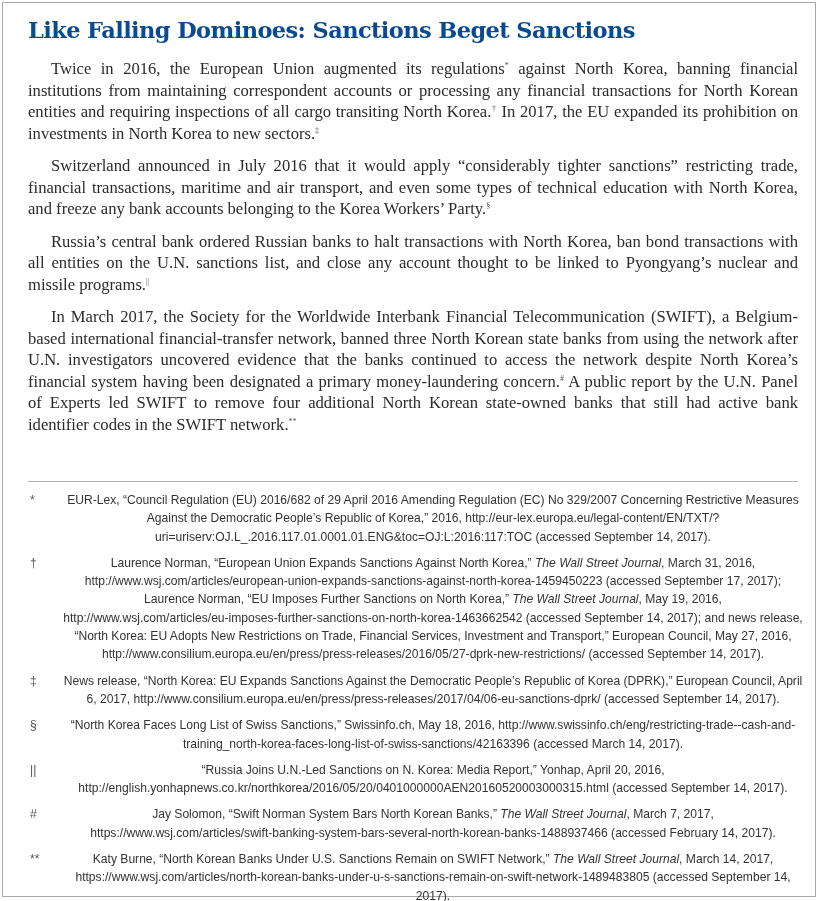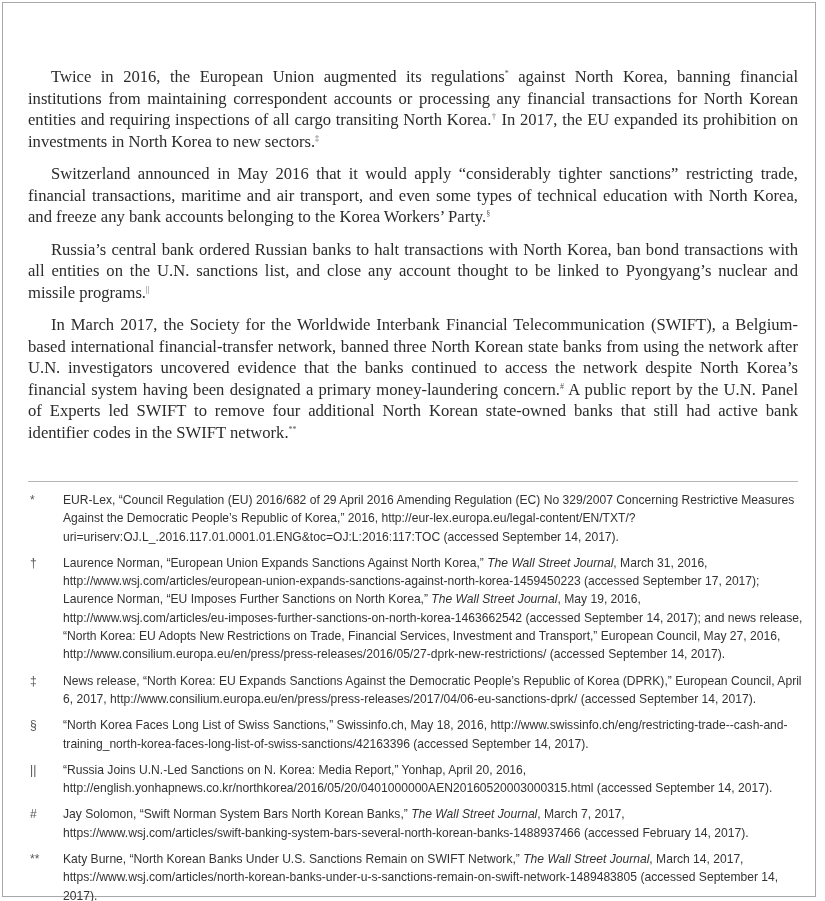--- a/index.html
+++ b/index.html
@@ -25,31 +25,32 @@
     position: absolute; left: 25px; top: 478px; width: 770px; height: 0;
     border-top: 1px solid #b5b5b5;
   }
   .notes {
     position: absolute; left: 25px; top: 488px; width: 775px;
     font-family: "Liberation Sans", sans-serif; font-size: 12.1px;
     line-height: 18.3px; color: #333;
   }
   .note { display: flex; margin-bottom: 8px; }
   .note .mark { width: 33px; flex: 0 0 33px; padding-left: 2px; color: #555; }
-  .note .text { flex: 1; }
+  .note .text { flex: 1; text-align: center; }
   .note i { }
 </style>
 </head>
 <body>
 
 <div class="box">
+  <h1 class="title">Like Falling Dominoes: Sanctions Beget Sanctions</h1>
 
-  <div class="body-text" style="top:63px;">
+  <div class="body-text" style="top:55px;">
     <p><span>Twice in 2016, the European Union augmented its regulations</span><sup>*</sup><span> against North Korea, banning financial institutions from maintaining correspondent accounts or processing any financial transactions for North Korean entities and requiring inspections of all cargo transiting North Korea.</span><sup>†</sup><span> In 2017, the EU expanded its prohibition on investments in North Korea to new sectors.</span><sup>‡</sup></p>
-    <p><span>Switzerland announced in May 2016 that it would apply “considerably tighter sanctions” restricting trade, financial transactions, maritime and air transport, and even some types of technical education with North Korea, and freeze any bank accounts belonging to the Korea Workers’ Party.</span><sup>§</sup></p>
+    <p><span>Switzerland announced in July 2016 that it would apply “considerably tighter sanctions” restricting trade, financial transactions, maritime and air transport, and even some types of technical education with North Korea, and freeze any bank accounts belonging to the Korea Workers’ Party.</span><sup>§</sup></p>
     <p><span>Russia’s central bank ordered Russian banks to halt transactions with North Korea, ban bond transactions with all entities on the U.N. sanctions list, and close any account thought to be linked to Pyongyang’s nuclear and missile programs.</span><sup>||</sup></p>
     <p><span>In March 2017, the Society for the Worldwide Interbank Financial Telecommunication (SWIFT), a Belgium-based international financial-transfer network, banned three North Korean state banks from using the network after U.N. investigators uncovered evidence that the banks continued to access the network despite North Korea’s financial system having been designated a primary money-laundering concern.</span><sup>#</sup><span> A public report by the U.N. Panel of Experts led SWIFT to remove four additional North Korean state-owned banks that still had active bank identifier codes in the SWIFT network.</span><sup>**</sup></p>
   </div>
 
   <div class="divider"></div>
 
   <div class="notes">
     <div class="note">
       <span class="mark">*</span>
       <span class="text"><span>EUR-Lex, “Council Regulation (EU) 2016/682 of 29 April 2016 Amending Regulation (EC) No 329/2007 Concerning Restrictive Measures Against the Democratic People’s Republic of Korea,” 2016, http://eur-lex.europa.eu/legal-content/EN/TXT/?uri=uriserv:OJ.L_.2016.117.01.0001.01.ENG&amp;toc=OJ:L:2016:117:TOC (accessed September 14, 2017).</span></span>
@@ -57,21 +58,21 @@
     <div class="note">
       <span class="mark">†</span>
       <span class="text"><span>Laurence Norman, “European Union Expands Sanctions Against North Korea,” </span><i>The Wall Street Journal</i><span>, March 31, 2016, http://www.wsj.com/articles/european-union-expands-sanctions-against-north-korea-1459450223 (accessed September 17, 2017); Laurence Norman, “EU Imposes Further Sanctions on North Korea,” </span><i>The Wall Street Journal</i><span>, May 19, 2016, http://www.wsj.com/articles/eu-imposes-further-sanctions-on-north-korea-1463662542 (accessed September 14, 2017); and news release, “North Korea: EU Adopts New Restrictions on Trade, Financial Services, Investment and Transport,” European Council, May 27, 2016, http://www.consilium.europa.eu/en/press/press-releases/2016/05/27-dprk-new-restrictions/ (accessed September 14, 2017).</span></span>
     </div>
     <div class="note">
       <span class="mark">‡</span>
       <span class="text"><span>News release, “North Korea: EU Expands Sanctions Against the Democratic People’s Republic of Korea (DPRK),” European Council, April 6, 2017, http://www.consilium.europa.eu/en/press/press-releases/2017/04/06-eu-sanctions-dprk/ (accessed September 14, 2017).</span></span>
     </div>
     <div class="note">
       <span class="mark">§</span>
-      <span class="text"><span>“North Korea Faces Long List of Swiss Sanctions,” Swissinfo.ch, May 18, 2016, http://www.swissinfo.ch/eng/restricting-trade--cash-and-training_north-korea-faces-long-list-of-swiss-sanctions/42163396 (accessed September 14, 2017).</span></span>
+      <span class="text"><span>“North Korea Faces Long List of Swiss Sanctions,” Swissinfo.ch, May 18, 2016, http://www.swissinfo.ch/eng/restricting-trade--cash-and-training_north-korea-faces-long-list-of-swiss-sanctions/42163396 (accessed March 14, 2017).</span></span>
     </div>
     <div class="note">
       <span class="mark">||</span>
       <span class="text"><span>“Russia Joins U.N.-Led Sanctions on N. Korea: Media Report,” Yonhap, April 20, 2016, http://english.yonhapnews.co.kr/northkorea/2016/05/20/0401000000AEN20160520003000315.html (accessed September 14, 2017).</span></span>
     </div>
     <div class="note">
       <span class="mark">#</span>
       <span class="text"><span>Jay Solomon, “Swift Norman System Bars North Korean Banks,” </span><i>The Wall Street Journal</i><span>, March 7, 2017, https://www.wsj.com/articles/swift-banking-system-bars-several-north-korean-banks-1488937466 (accessed February 14, 2017).</span></span>
     </div>
     <div class="note">

